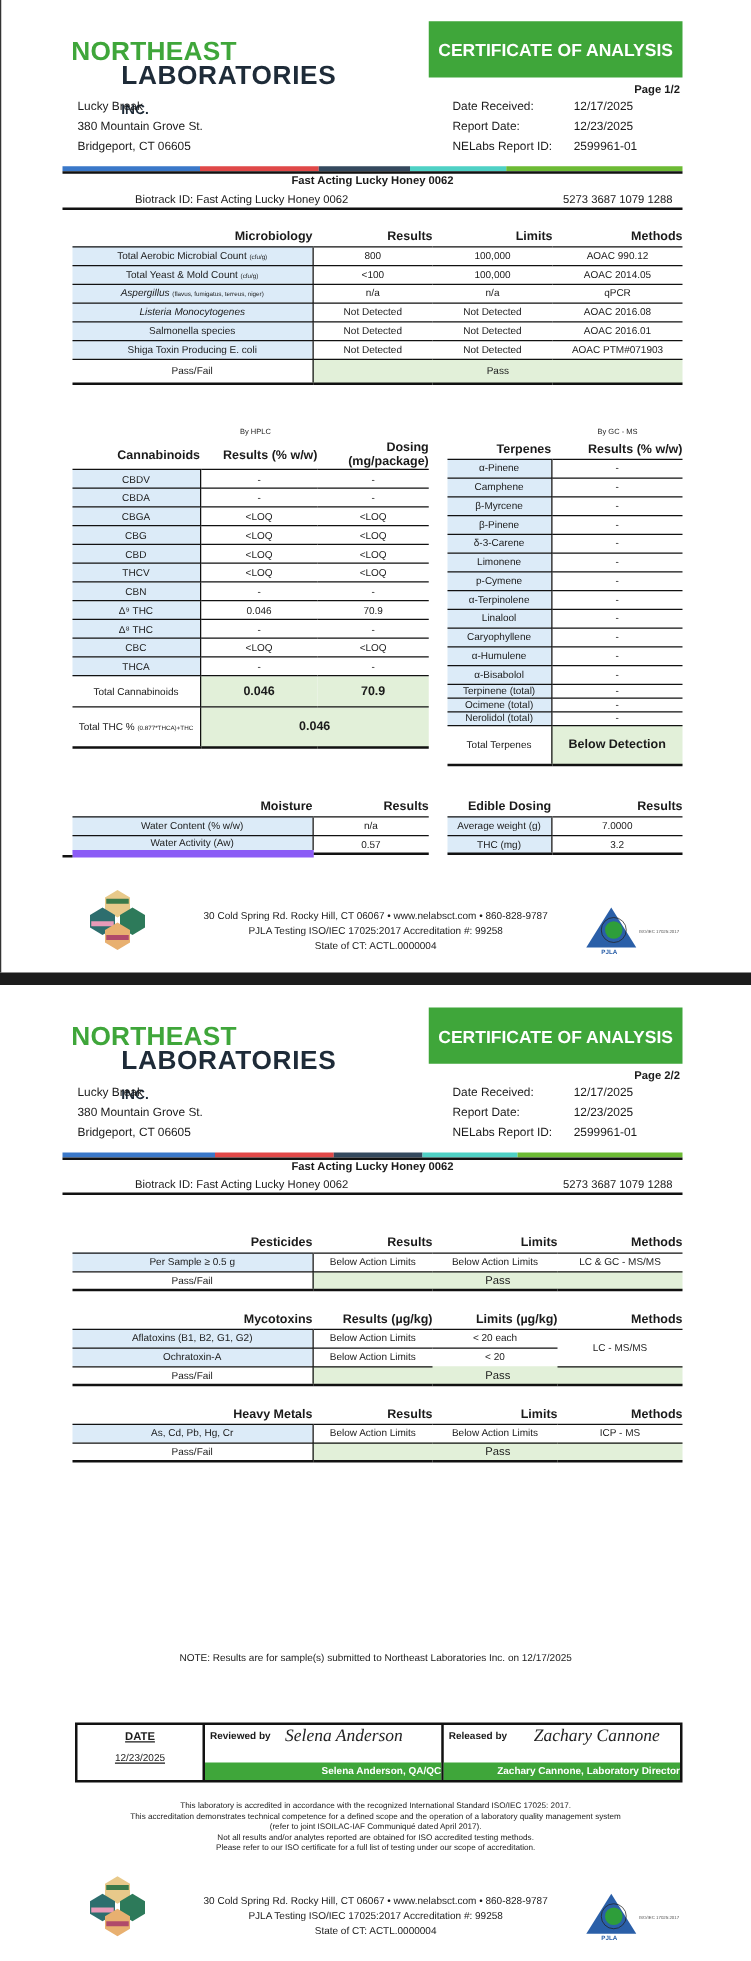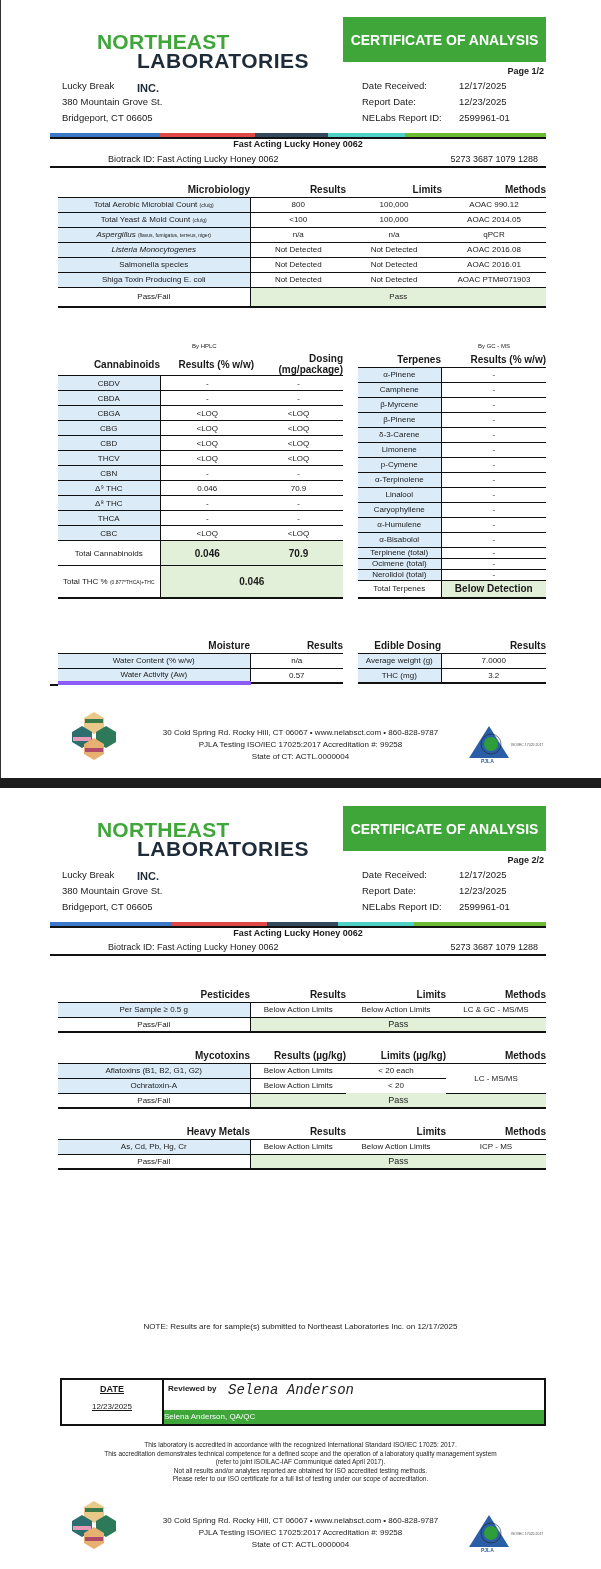--- a/index.html
+++ b/index.html
@@ -4,21 +4,21 @@
 <style>
   * { box-sizing: border-box; margin: 0; padding: 0; }
   html, body { width: 601px; background: #ffffff; }
   body { font-family: "Liberation Sans", sans-serif; color: #1a1a1a; position: relative; height: 1569px; overflow: hidden; }
   .page { position: absolute; left: 0; width: 601px; background: #fff; }
   .page1 { top: 0; height: 778px; }
   .page2 { top: 788px; height: 781px; }
   .page-sep { position: absolute; left: 0; top: 778px; width: 601px; height: 10px; background: #1c1c1c; }
   .left-edge { position: absolute; left: 0; top: 0; width: 1px; height: 778px; background: #333; }
 
-  .logo { position: absolute; left: 57px; top: 24px; width: 230px; height: 50px; margin-left: 40px; }
+  .logo { position: absolute; left: 57px; top: 24px; width: 230px; height: 50px; }
   .logo .ne { position: absolute; left: 0; top: 6px; font-weight: bold; font-size: 21px; color: #3fa63a; letter-spacing: 0.2px; }
   .logo .labs { position: absolute; left: 40px; top: 25px; font-weight: bold; font-size: 21px; color: #1e2b38; letter-spacing: 0.5px; }
   .logo .inc { font-size: 11px; font-weight: bold; letter-spacing: 0; }
   .coa-box { position: absolute; left: 343px; width: 203px; height: 45px; background: #3fa63a; color: #fff; font-weight: bold; font-size: 14px; display: flex; align-items: center; justify-content: center; }
   .page-no { position: absolute; right: 57px; font-size: 9px; font-weight: bold; }
   .client { position: absolute; left: 62px; font-size: 9.5px; line-height: 16px; }
   .meta { position: absolute; left: 346px; font-size: 9.5px; line-height: 16px; }
   .meta .row { display: flex; }
   .meta .k { width: 97px; margin-left: 16px; }
   .colorbar { position: absolute; left: 50px; width: 496px; height: 4px; display: flex; }
@@ -41,22 +41,22 @@
 
   .footer-addr { position: absolute; left: 0; width: 601px; text-align: center; font-size: 8px; line-height: 12px; }
   .badge { position: absolute; left: 72px; width: 44px; height: 52px; }
   .pjla { position: absolute; left: 467px; width: 90px; height: 40px; }
   .note { position: absolute; left: 0; width: 601px; text-align: center; font-size: 8px; }
   .sig-box { position: absolute; left: 60px; top: 1378px; width: 486px; height: 48px; border: 2px solid #111; display: flex; }
   .sig-date { width: 102px; border-right: 2px solid #111; text-align: center; font-size: 8px; text-decoration: underline; }
   .sig-col { flex: 1; position: relative; border-right: 2px solid #111; }
   .sig-col:last-child { border-right: none; }
   .sig-label { position: absolute; left: 4px; top: 4px; font-weight: bold; font-size: 8px; }
-  .sig-name { position: absolute; left: 0; right: 0; bottom: 0; height: 14px; background: #3fa63a; color: #fff; font-weight: normal; font-size: 8px; text-align: left; line-height: 14px; }
-  .sig-script { position: absolute; top: 2px; font-family: Liberation Mono, monospace; font-style: italic; font-size: 14px; color: #222; }
+  .sig-name { position: absolute; left: 0; right: 0; bottom: 0; height: 14px; background: #3fa63a; color: #fff; font-weight: bold; font-size: 8px; text-align: right; line-height: 14px; }
+  .sig-script { position: absolute; top: 2px; font-family: Liberation Serif, serif; font-style: italic; font-size: 14px; color: #222; }
   .accred { position: absolute; left: 0; width: 601px; text-align: center; font-size: 6.5px; line-height: 8.5px; }
 </style>
 </head>
 <body>
 
 <div class="page page1">
   <div class="left-edge"></div>
 
   <div class="logo">
     <div class="ne">NORTHEAST</div>
@@ -210,28 +210,28 @@
           <td class="name">Δ⁹ THC</td>
           <td>0.046</td>
           <td>70.9</td>
         </tr>
         <tr>
           <td class="name">Δ⁸ THC</td>
           <td>-</td>
           <td>-</td>
         </tr>
         <tr>
+          <td class="name">CBC</td>
+          <td>&lt;LOQ</td>
+          <td>&lt;LOQ</td>
+        </tr>
+        <tr>
           <td class="name">THCA</td>
           <td>-</td>
           <td>-</td>
-        </tr>
-        <tr>
-          <td class="name">CBC</td>
-          <td>&lt;LOQ</td>
-          <td>&lt;LOQ</td>
         </tr>
       </tbody>
     <tbody>
         <tr>
       <td style="height:25px;border-right:1.5px solid #111">Total Cannabinoids</td>
       <td class="pass bold" style="height:25px">0.046</td>
       <td class="pass bold" style="height:25px">70.9</td>
     </tr>
     <tr>
       <td style="height:32px;border-right:1.5px solid #111;border-bottom:2px solid #111"><span>Total THC %</span> <span class="small">(0.877*THCA)+THC</span></td>
@@ -309,42 +309,42 @@
           <td class="name" style="height:11px;">Ocimene (total)</td>
           <td style="height:11px;">-</td>
         </tr>
         <tr>
           <td class="name" style="height:11px;">Nerolidol (total)</td>
           <td style="height:11px;">-</td>
         </tr>
       </tbody>
     <tbody>
         <tr>
-      <td style="height:18px;border-right:1.5px solid #111;border-bottom:2px solid #111">Total Terpenes</td>
+      <td style="height:32px;border-right:1.5px solid #111;border-bottom:2px solid #111">Total Terpenes</td>
       <td class="pass bold" style="height:17px;border-bottom:2px solid #111">Below Detection</td>
     </tr>
   </tbody>
     </table>
 
   <table style="left:58px;top:639px;width:285px">
     <colgroup>
         <col style="width:192px">
         <col style="width:93px">
       </colgroup>
     <tbody>
         <tr class="hdr-row">
       <th>Moisture</th>
       <th>Results</th>
     </tr>
     <tr>
       <td class="name">Water Content (% w/w)</td>
       <td>n/a</td>
     </tr>
     <tr>
-      <td class="name" style="border-bottom:4px solid #8b5cf6">Water Activity (Aw)</td>
+      <td class="name" style="border-bottom:6px solid #8b5cf6">Water Activity (Aw)</td>
       <td style="border-bottom:2px solid #111">0.57</td>
     </tr>
   </tbody>
     </table>
 
   <table style="left:358px;top:639px;width:188px">
     <colgroup>
         <col style="width:83px">
         <col style="width:105px">
       </colgroup>
@@ -523,20 +523,25 @@
 
 <div class="sig-box">
   <div class="sig-date">
     <div style="font-weight:bold;font-size:9px;margin-top:4px">DATE</div>
     <div style="margin-top:8px">12/23/2025</div>
   </div>
   <div class="sig-col">
     <div class="sig-label">Reviewed by</div>
     <div class="sig-script" style="left:64px">Selena Anderson</div>
     <div class="sig-name">Selena Anderson, QA/QC</div>
+  </div>
+  <div class="sig-col">
+    <div class="sig-label">Released by</div>
+    <div class="sig-script" style="left:72px">Zachary Cannone</div>
+    <div class="sig-name">Zachary Cannone, Laboratory Director</div>
   </div>
 </div>
 
 <div class="accred" style="top:1441px">
   <div>This laboratory is accredited in accordance with the recognized International Standard ISO/IEC 17025: 2017.</div>
   <div>This accreditation demonstrates technical competence for a defined scope and the operation of a laboratory quality management system</div>
   <div>(refer to joint ISOILAC-IAF Communiqué dated April 2017).</div>
   <div>Not all results and/or analytes reported are obtained for ISO accredited testing methods.</div>
   <div>Please refer to our ISO certificate for a full list of testing under our scope of accreditation.</div>
 </div>

